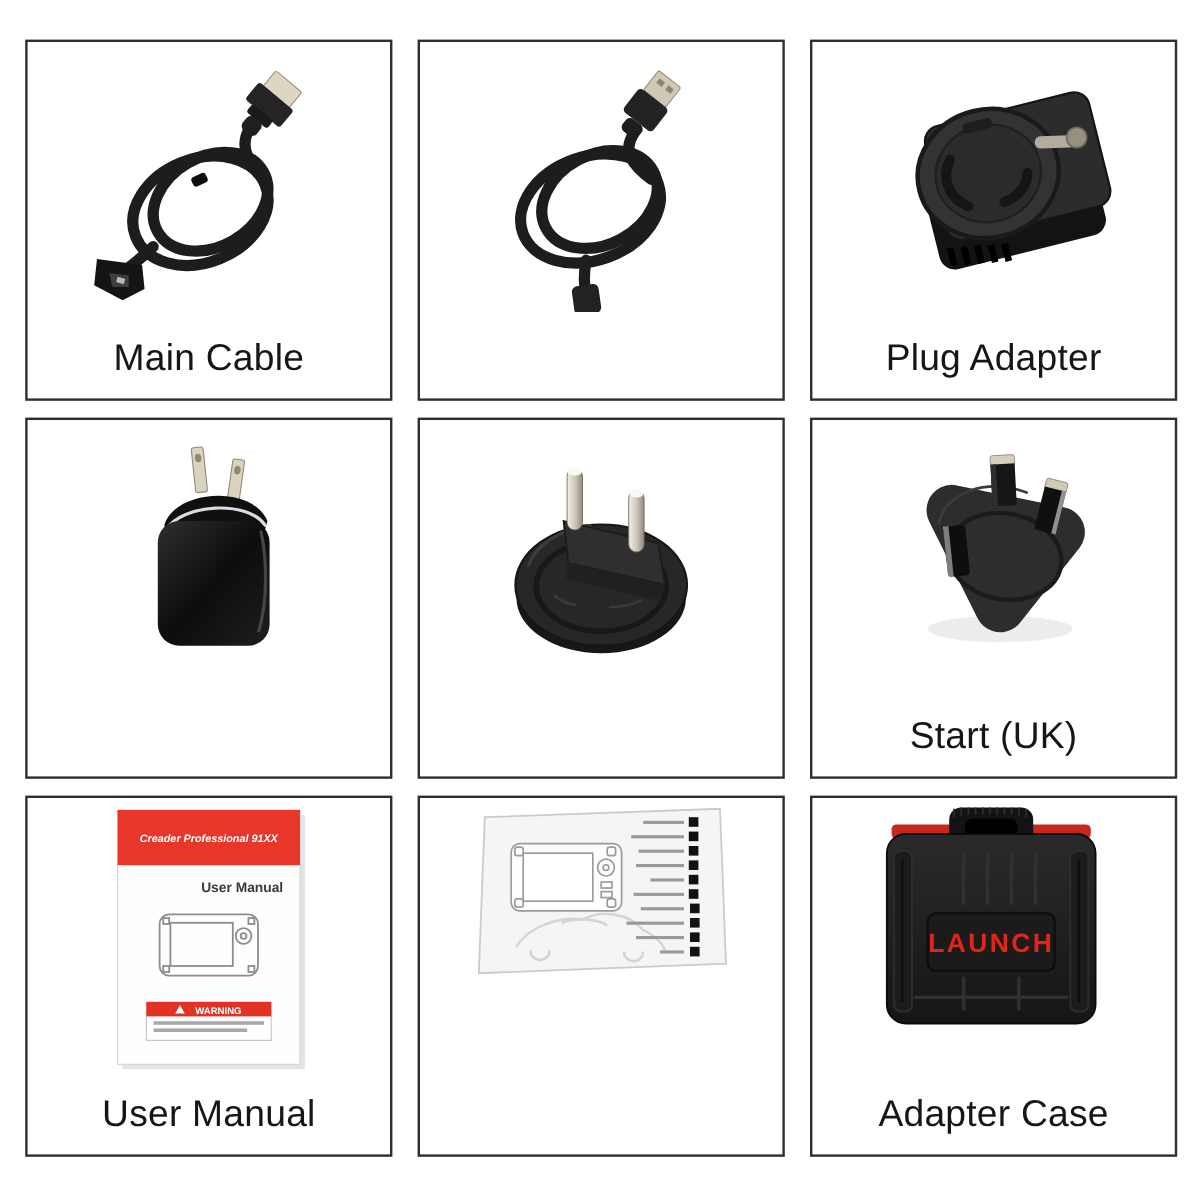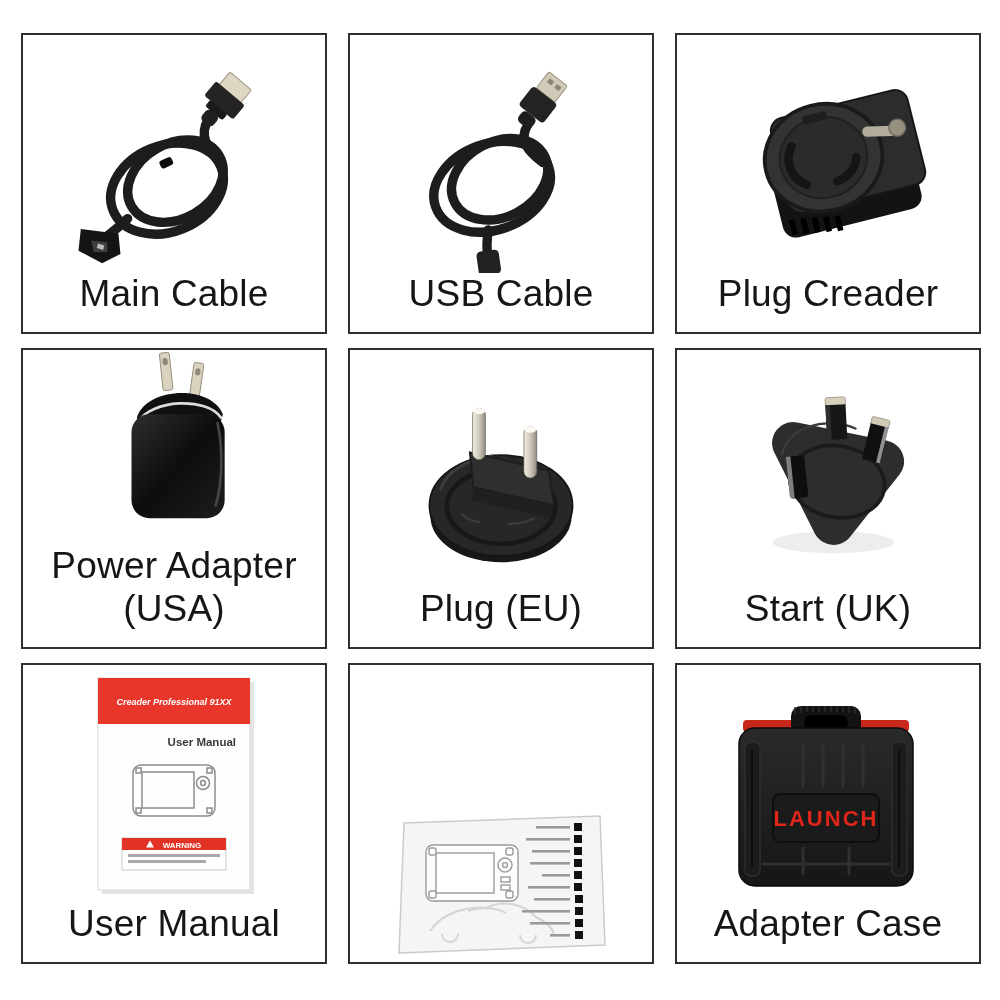--- a/index.html
+++ b/index.html
@@ -12,25 +12,25 @@
     display:grid;
     grid-template-columns:306px 306px 306px;
     grid-template-rows:301px 301px 301px;
     column-gap:21px;row-gap:14px;
   }
   .cell{
     border:2px solid #2f2f2f;background:#ffffff;box-sizing:border-box;
     display:flex;flex-direction:column;align-items:center;justify-content:flex-end;
   }
   .cell-image{
-    flex:1;width:100%;display:flex;align-items:flex-end;justify-content:center;
+    flex:1;width:100%;display:flex;align-items:flex-start;justify-content:center;
     overflow:hidden;
   }
   .cell-label{
-    font-size:37px;line-height:1.16;color:#161616;text-align:center;
+    font-size:31px;line-height:1.16;color:#161616;text-align:center;
     white-space:pre-line;padding-bottom:16px;letter-spacing:0.2px;
   }
   svg text{font-family:"Liberation Sans", sans-serif;}
 </style>
 </head>
 <body>
 
 <div class="collage">
 
   <div class="cell">
@@ -74,21 +74,20 @@
           <rect x="6" y="-27" width="6" height="5" fill="#8b8677"></rect>
           <rect x="-13" y="-10" width="33" height="26" rx="4" fill="#232323"></rect>
           <rect x="-5" y="16" width="18" height="14" rx="5" fill="#1d1d1d"></rect>
         </g>
         <g transform="translate(106,226) rotate(-8)">
           <rect x="-12" y="-10" width="24" height="26" rx="5" fill="#222222"></rect>
           <polygon points="-8,16 8,16 6,27 -6,27" fill="#b9b3a2" stroke="#86816f" stroke-width="1"></polygon>
         </g>
       </svg>
     </div>
-    <div class="cell-label">USB Cable</div>
   </div>
 
   <div class="cell">
     <div class="cell-image">
       <svg width="225" height="225" viewBox="0 0 240 240">
         <g transform="rotate(-14 120 130)">
           <rect x="58" y="100" width="152" height="92" rx="14" fill="#131313"></rect>
           <rect x="70" y="64" width="150" height="104" rx="14" fill="#2c2c2c" stroke="#151515" stroke-width="2"></rect>
           <g fill="#000000">
             <rect x="66" y="172" width="6" height="16"></rect>
@@ -102,21 +101,21 @@
           <path d="M88,96 A34,31 0 0 0 94,140" stroke="#151515" stroke-width="9" fill="none" stroke-linecap="round"></path>
           <path d="M126,144 A29,27 0 0 0 152,124" stroke="#151515" stroke-width="9" fill="none" stroke-linecap="round"></path>
           <rect x="106" y="68" width="26" height="9" rx="3" fill="#1e1e1e"></rect>
           <g>
             <rect x="166" y="94" width="36" height="11" rx="5" fill="#b2ac9c" transform="rotate(12 166 94)"></rect>
             <circle cx="202" cy="104" r="9" fill="#96917f" stroke="#6f6b60" stroke-width="1.5"></circle>
           </g>
         </g>
       </svg>
     </div>
-    <div class="cell-label">Plug Creader</div>
+    <div class="cell-label">Plug Adapter</div>
   </div>
 
   <div class="cell">
     <div class="cell-image">
       <svg width="215" height="215" viewBox="0 0 240 240">
         <defs>
           <linearGradient id="padGrad" x1="0" y1="0" x2="1" y2="1">
             <stop offset="0" stop-color="#2e2e2e"></stop>
               <stop offset="0.5" stop-color="#0d0d0d"></stop>
               <stop offset="1" stop-color="#1d1d1d"></stop>
@@ -131,22 +130,20 @@
             <rect x="0" y="0" width="11" height="42" rx="2" fill="#d9d3c0" stroke="#8f8a77" stroke-width="1"></rect>
             <ellipse cx="5.5" cy="10" rx="3" ry="4" fill="#8f8a77"></ellipse>
           </g>
         </g>
         <path d="M78,98 C88,64 160,60 174,94 L168,116 C140,94 104,96 84,116 Z" fill="#101010"></path>
         <path d="M80,102 C94,78 156,74 172,98" stroke="#dcdcdc" stroke-width="3" fill="none" stroke-linecap="round"></path>
         <rect x="72" y="94" width="104" height="116" rx="20" fill="url(#padGrad)"></rect>
         <path d="M168,104 C174,130 174,170 166,196" stroke="#454545" stroke-width="3" fill="none" stroke-linecap="round"></path>
       </svg>
     </div>
-    <div class="cell-label">Power Adapter
-(USA)</div>
   </div>
 
   <div class="cell">
     <div class="cell-image">
       <svg width="220" height="220" viewBox="0 0 240 240">
         <defs>
           <linearGradient id="pinGradEU" x1="0" y1="0" x2="1" y2="0">
             <stop offset="0" stop-color="#f2efe4"></stop>
               <stop offset="0.55" stop-color="#c9c4b5"></stop>
               <stop offset="1" stop-color="#8f8a7e"></stop>
@@ -165,21 +162,20 @@
           </g>
           <g transform="translate(152,64)">
             <rect x="-7" y="0" width="14" height="56" rx="7" fill="url(#pinGradEU)" stroke="#6e6a5e" stroke-width="0.8"></rect>
             <ellipse cx="0" cy="3" rx="6.5" ry="3.5" fill="#fbf9f1"></ellipse>
           </g>
         </g>
         <path d="M78,160 a30,16 0 0 0 18,8" stroke="#3a3a3a" stroke-width="2.5" fill="none" stroke-linecap="round"></path>
         <path d="M128,170 a34,14 0 0 0 28,-6" stroke="#3a3a3a" stroke-width="2.5" fill="none" stroke-linecap="round"></path>
       </svg>
     </div>
-    <div class="cell-label">Plug (EU)</div>
   </div>
 
   <div class="cell">
     <div class="cell-image">
       <svg width="220" height="220" viewBox="0 0 240 240">
         <ellipse cx="126" cy="190" rx="66" ry="12" fill="#ededed"></ellipse>
         <polygon points="82,82 180,102 126,170" fill="#2d2d2d" stroke="#2d2d2d" stroke-width="46" stroke-linejoin="round"></polygon>
         <path d="M70,94 A58,44 10 0 1 150,66" stroke="#3c3c3c" stroke-width="2.5" fill="none" stroke-linecap="round"></path>
         <ellipse cx="130" cy="124" rx="52" ry="39" fill="none" stroke="#1b1b1b" stroke-width="4" transform="rotate(10 130 124)"></ellipse>
         <g>

